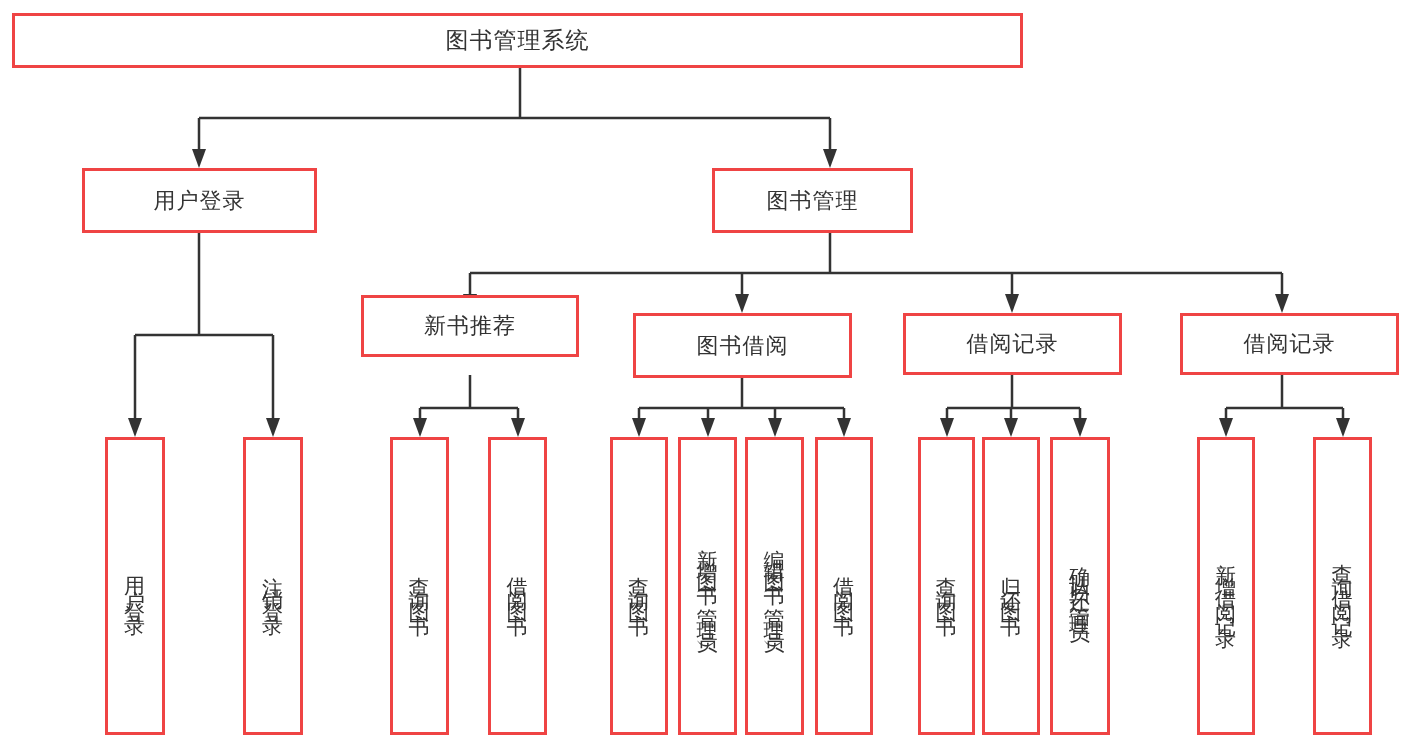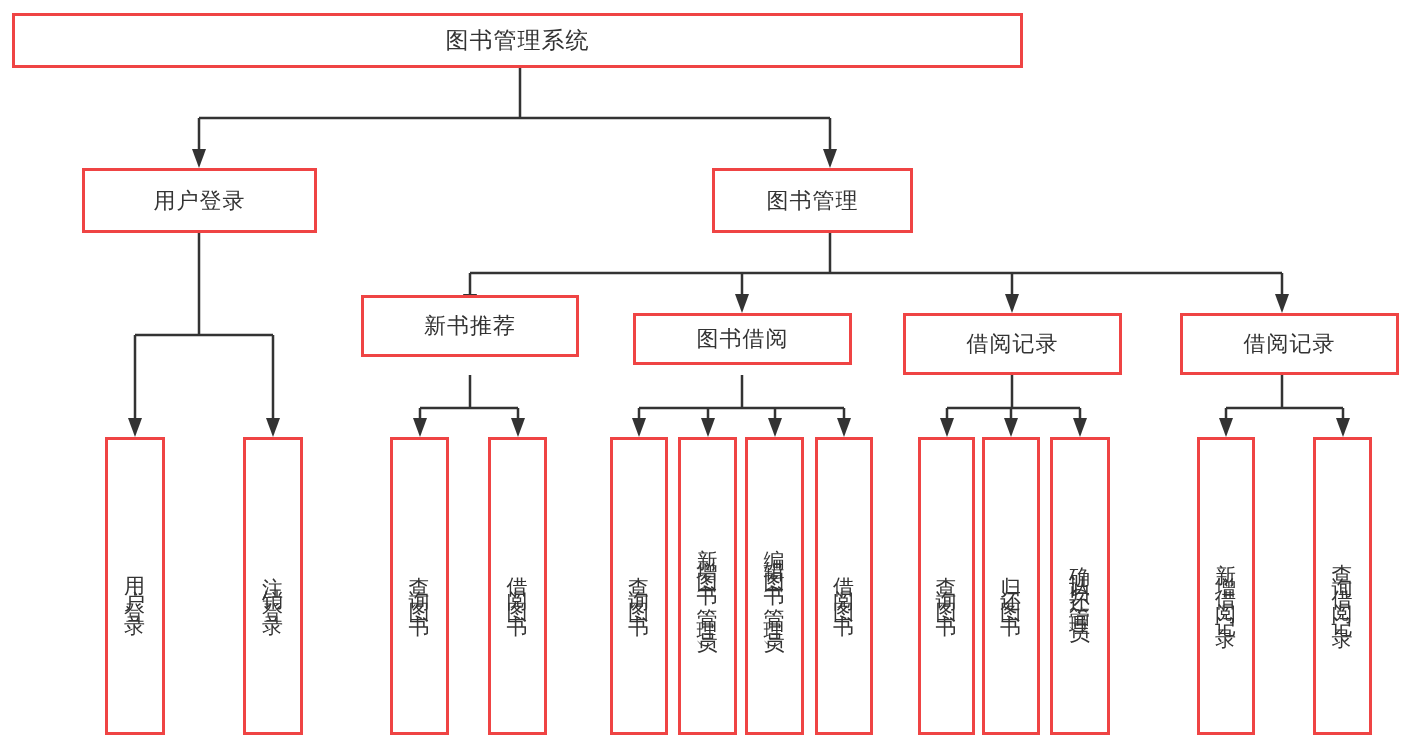--- a/index.html
+++ b/index.html
@@ -57,21 +57,21 @@
     color: #c2c2c2;
     letter-spacing: 1px;
     z-index: 2;
     white-space: nowrap;
   }
   
   .n-root            { left: 12px;   top: 13px;  width: 1011px; height: 55px; }
   .n-user-login      { left: 82px;   top: 168px; width: 235px;  height: 65px; }
   .n-book-mgmt       { left: 712px;  top: 168px; width: 201px;  height: 65px; }
   .n-new-book-rec    { left: 361px;  top: 295px; width: 218px;  height: 62px; }
-  .n-book-borrow     { left: 633px;  top: 313px; width: 219px;  height: 52px; }
+  .n-book-borrow     { left: 633px;  top: 313px; width: 219px;  height: 65px; }
   .n-current-borrow  { left: 903px;  top: 313px; width: 219px;  height: 62px; }
   .n-borrow-record   { left: 1180px; top: 313px; width: 219px;  height: 62px; }
   .leaf              { top: 437px; height: 298px; }
   .n-leaf-user-login     { left: 105px;  width: 60px; }
   .n-leaf-logout         { left: 243px;  width: 60px; }
   .n-leaf-query-book-1   { left: 390px;  width: 59px; }
   .n-leaf-borrow-book-1  { left: 488px;  width: 59px; }
   .n-leaf-query-book-2   { left: 610px;  width: 58px; }
   .n-leaf-add-book       { left: 678px;  width: 59px; }
   .n-leaf-edit-book      { left: 745px;  width: 59px; }

